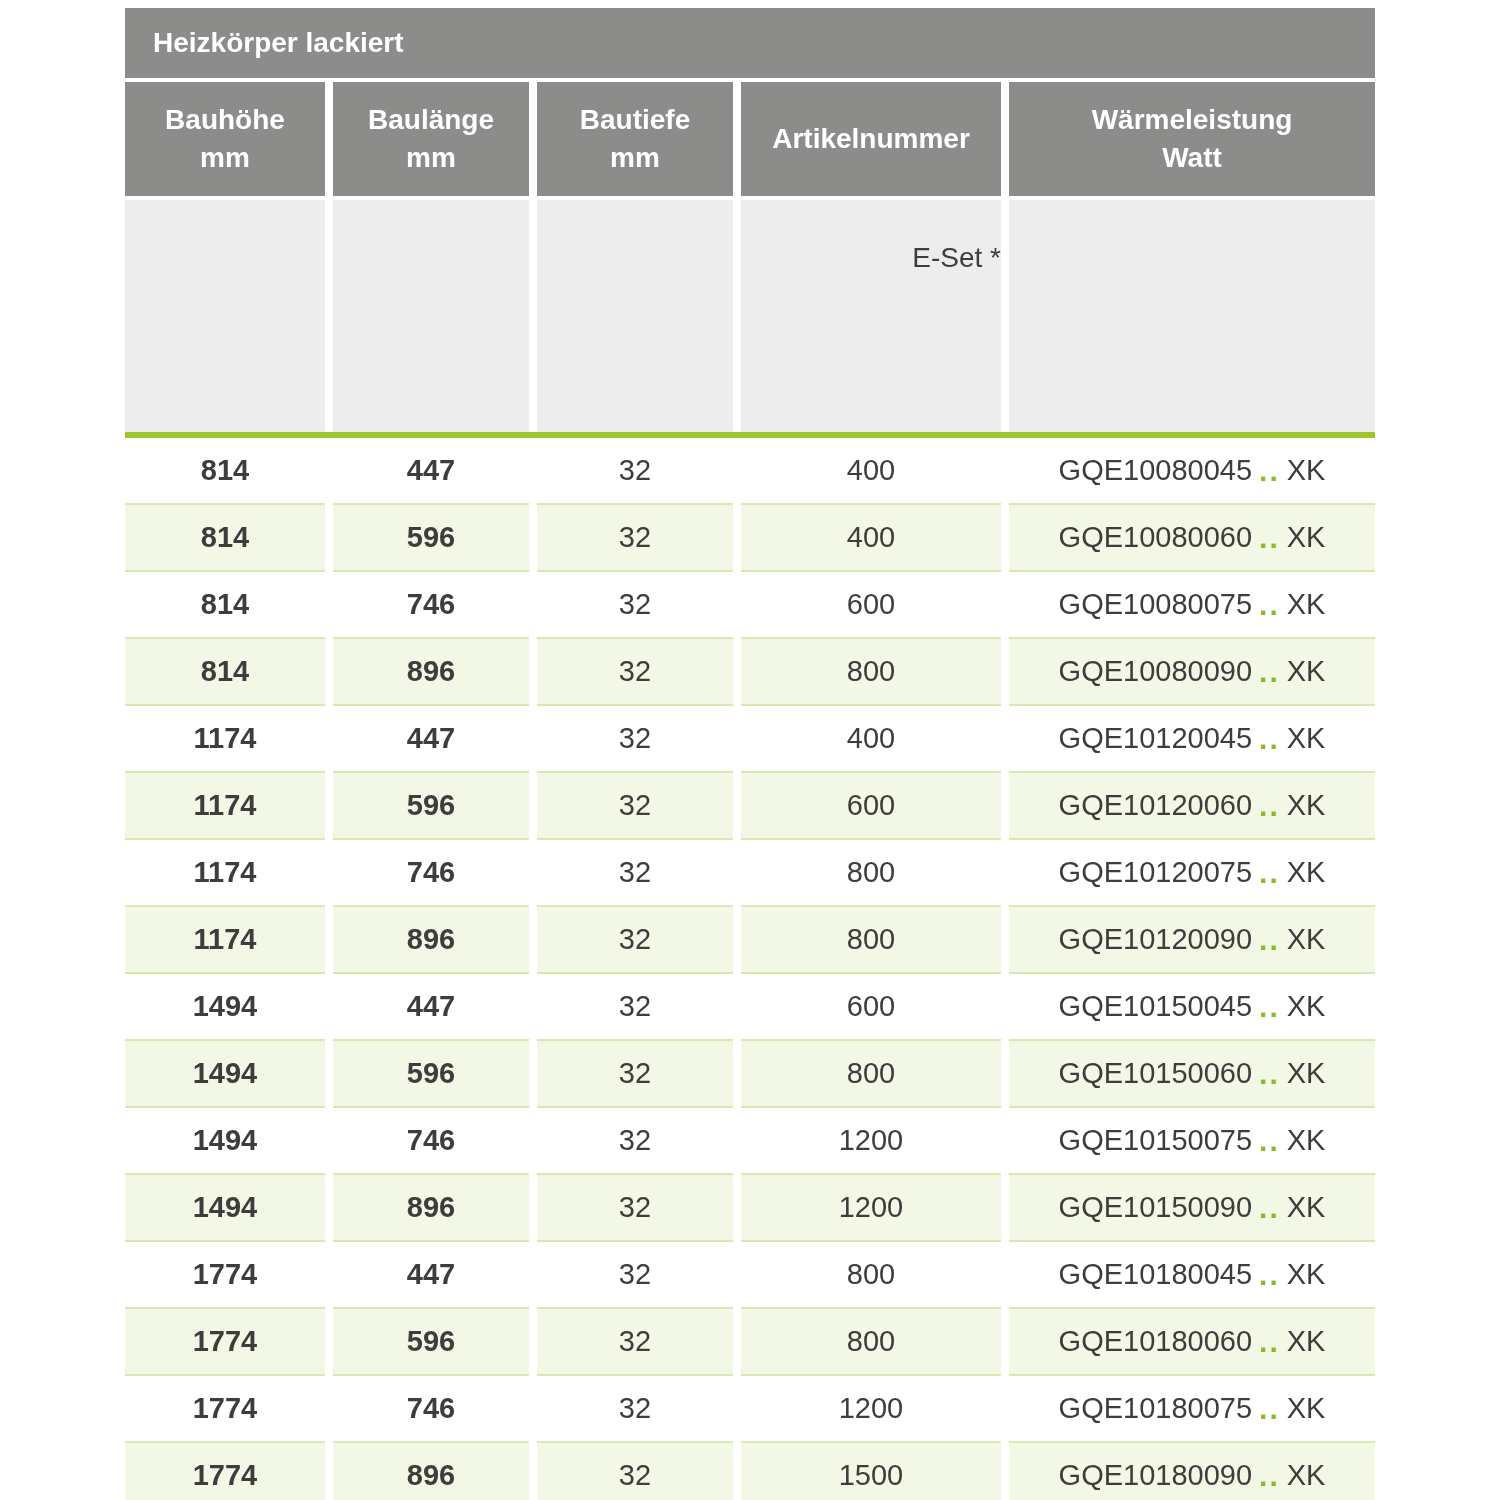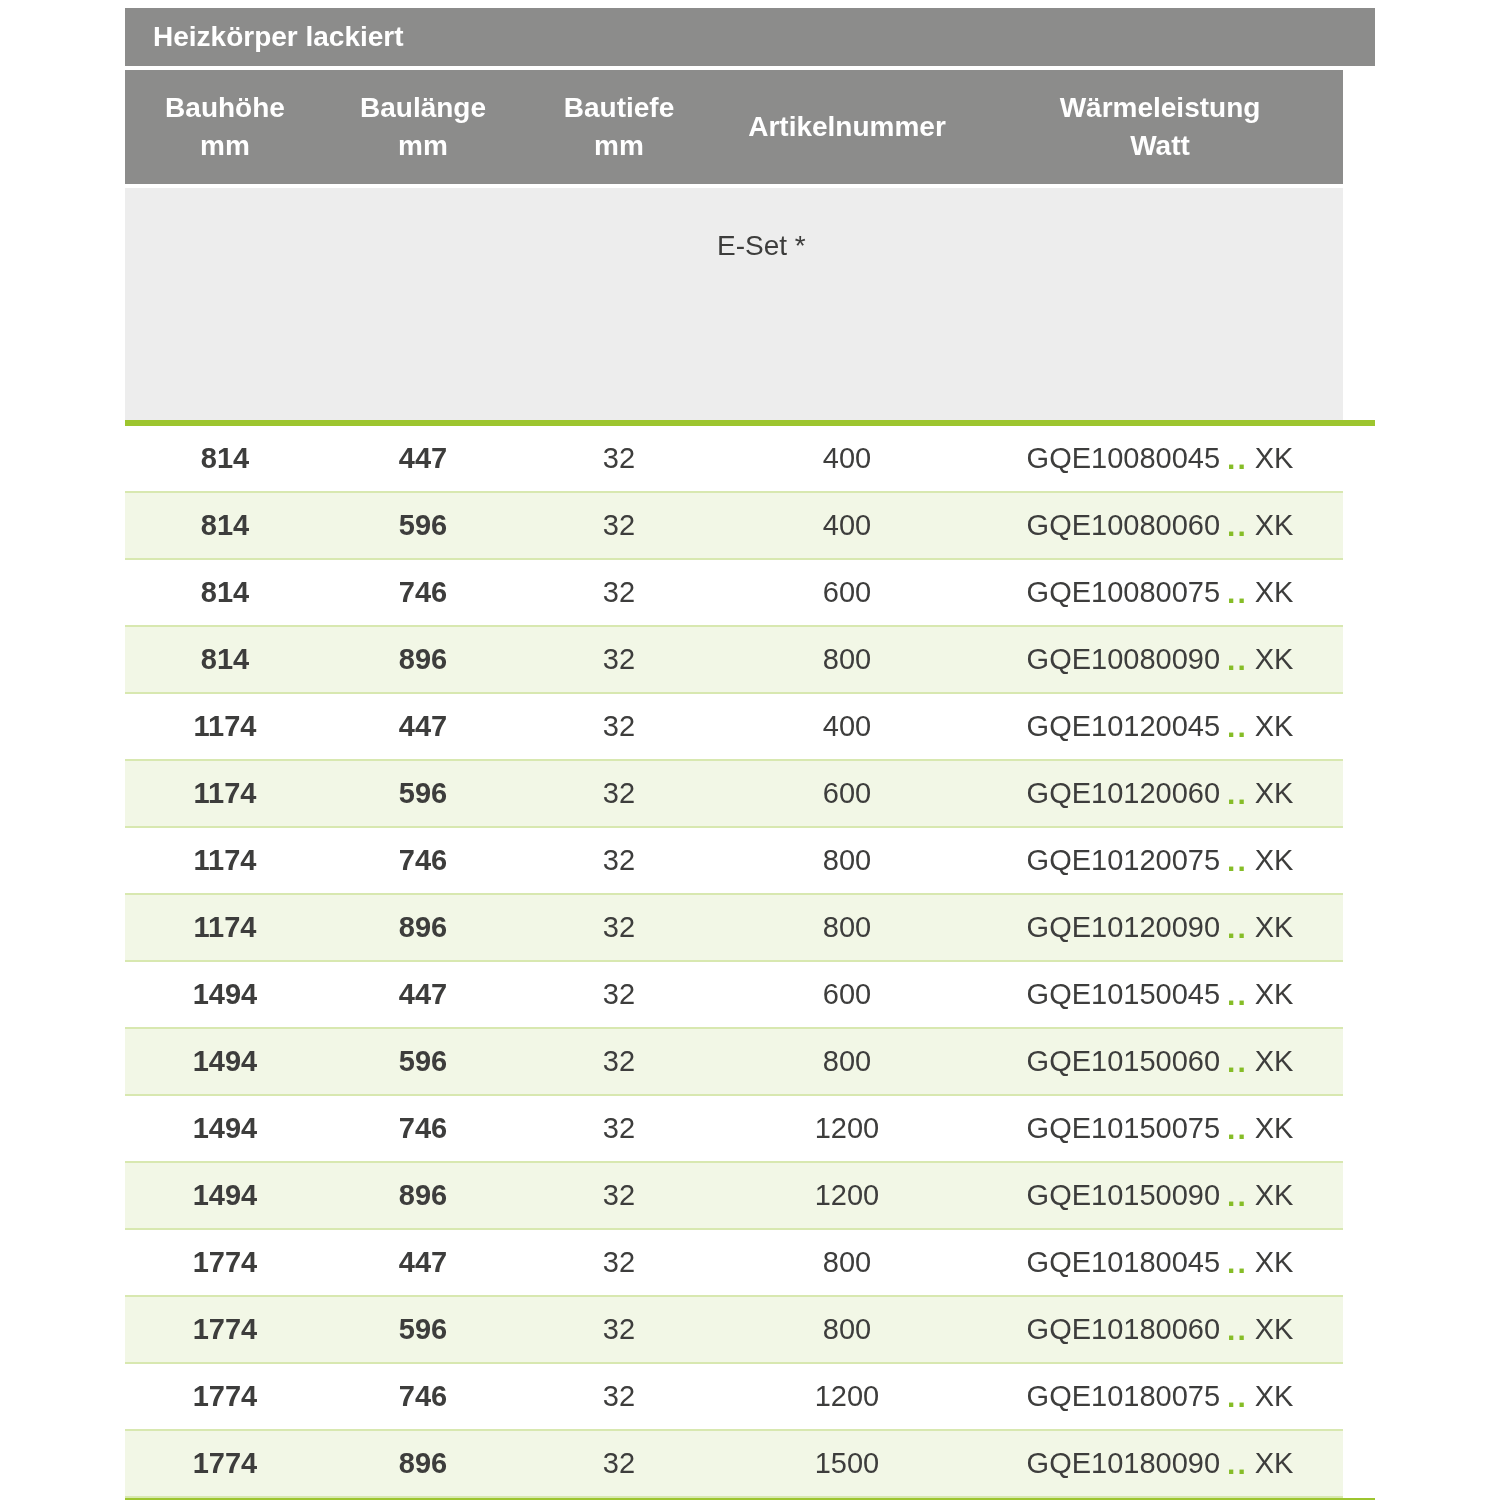--- a/index.html
+++ b/index.html
@@ -20,30 +20,31 @@
     position: absolute;
     left: 125px;
     top: 8px;
     width: 1250px;
   }
   .title-bar {
     background: #8c8c8b;
     color: #ffffff;
     font-weight: bold;
     font-size: 28px;
-    height: 58px;
+    height: 70px;
     display: flex;
     align-items: center;
     padding-left: 28px;
     box-sizing: border-box;
     margin-bottom: 4px;
   }
   .grid-row {
     display: grid;
     grid-template-columns: 200px 196px 196px 260px 366px;
+    column-gap: 8px;
   }
   .header-row { margin-bottom: 4px; }
   .header-row .cell {
     background: #8c8c8b;
     color: #ffffff;
     font-weight: bold;
     font-size: 28px;
     height: 114px;
     display: flex;
     flex-direction: column;
@@ -51,21 +52,21 @@
     justify-content: center;
     text-align: center;
     line-height: 1.35;
   }
   .hline:empty { display: none; }
   .subheader-row .cell {
     background: #ededed;
     height: 232px;
     box-sizing: border-box;
     display: flex;
-    justify-content: flex-start;
+    justify-content: flex-end;
     align-items: flex-start;
     padding-top: 42px;
     font-size: 28px;
     color: #3d3d3c;
   }
   .green-rule {
     height: 6px;
     background: #9dc52f;
   }
   .row .cell {

